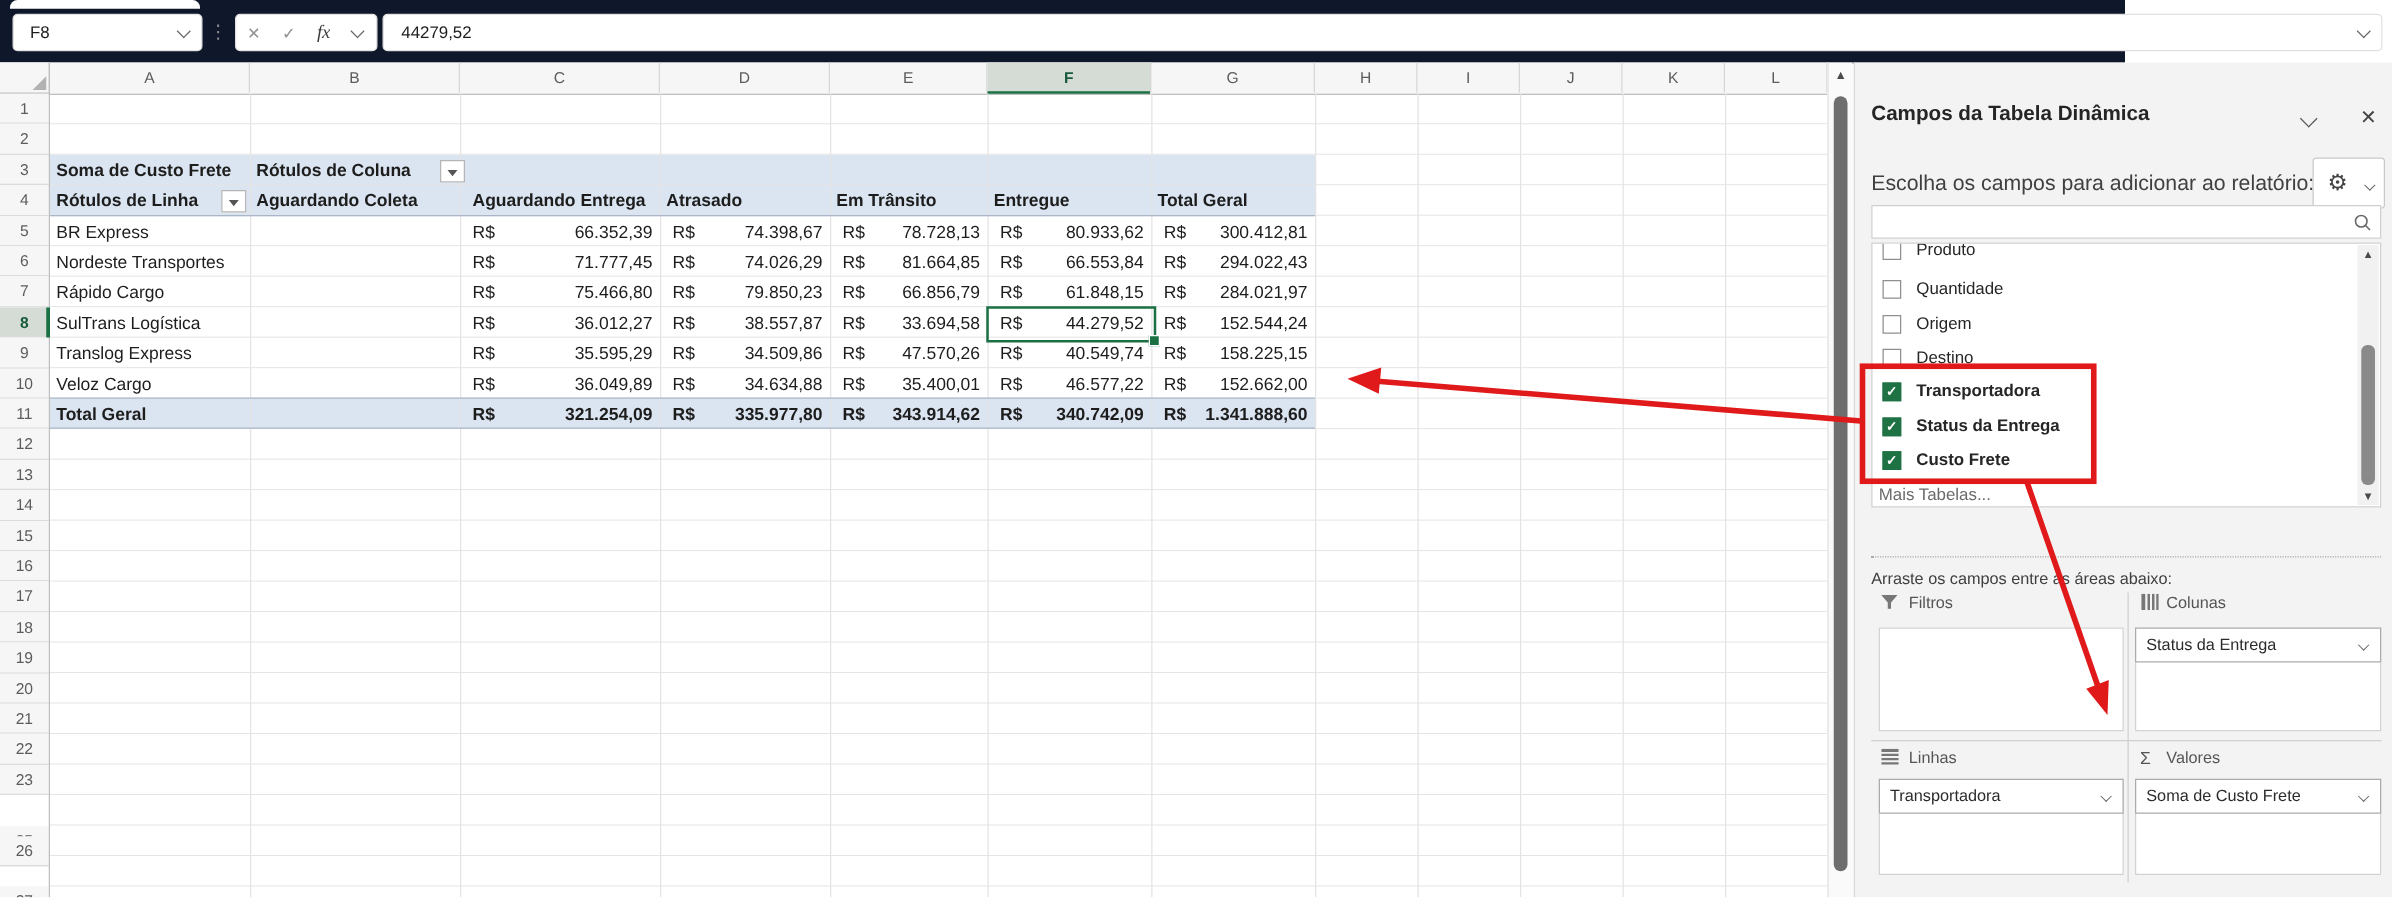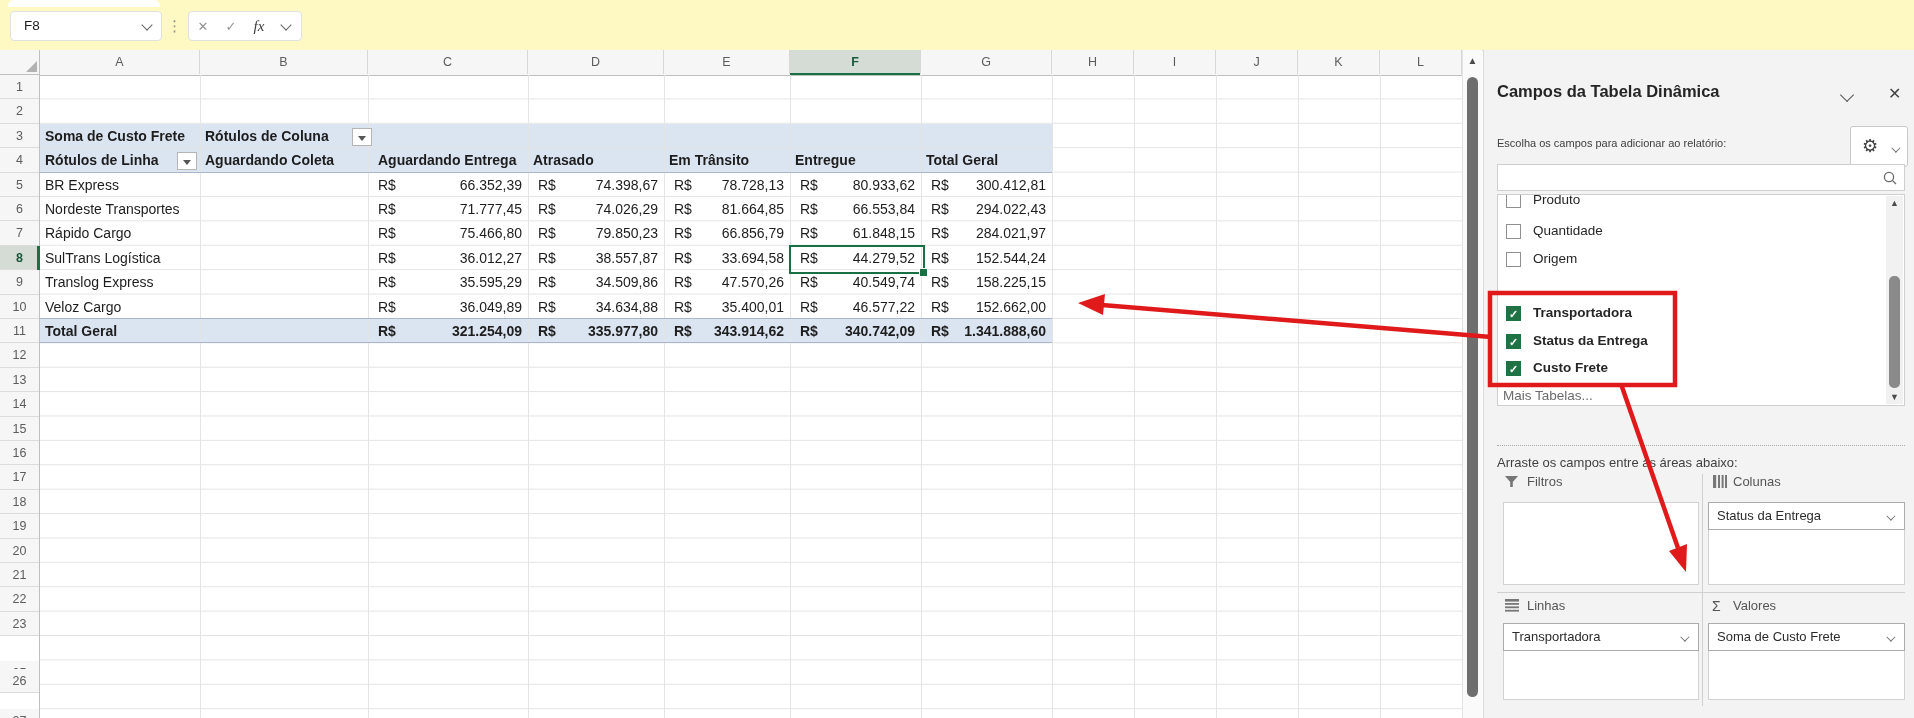--- a/index.html
+++ b/index.html
@@ -1,20 +1,20 @@
 <!DOCTYPE html>
 <html><head>
 <meta charset="utf-8">
 <style>
   html,body{margin:0;padding:0;background:#fff;}
   #app{position:relative;width:1914px;height:718px;overflow:hidden;
        font-family:"Liberation Sans",sans-serif;color:#1d1d1d;background:#fff;}
   .abs{position:absolute;}
   
-  .fbar{left:0;top:0;width:1914px;height:50px;background:#fef9c3;border-bottom:1px solid #d9d9d9;text-decoration:underline;}
+  .fbar{left:0;top:0;width:1700px;height:50px;background:#0f172a;border-bottom:1px solid #d9d9d9;text-decoration:underline;}
   .tabrem{left:8px;top:0;width:152px;height:7px;background:#fff;border-radius:6px 6px 0 0;}
   .namebox{left:10px;top:11px;width:150px;height:28px;background:#fff;border:1px solid #e0e0e0;
            border-radius:4px;font-size:13.5px;line-height:28px;}
   .namebox .txt{position:absolute;left:13px;}
   .chev{position:absolute;width:9px;height:9px;}
   .chev:after{content:"";position:absolute;left:1px;top:0;width:7px;height:7px;
       border-right:1.6px solid #666;border-bottom:1.6px solid #666;transform:rotate(45deg);}
   .kebab{left:167px;top:11px;height:30px;line-height:30px;color:#8c8c8c;font-size:15px;}
   .fxgroup{left:188px;top:11px;width:112px;height:28px;background:#fff;border:1px solid #e0e0e0;
            border-radius:4px;display:flex;align-items:center;justify-content:space-around;}
@@ -61,21 +61,21 @@
   .vscroll{left:1462px;top:50px;width:20px;height:668px;background:#fafafa;border-left:1px solid #e3e3e3;box-sizing:border-box;}
   .vscroll .up{position:absolute;top:5px;left:0;width:100%;text-align:center;font-size:10px;color:#4a4a4a;}
   .vscroll .thumb{position:absolute;left:4px;width:11px;top:27px;height:620px;background:#6e6e6e;border-radius:6px;}
   
   .panel{left:1483px;top:50px;width:431px;height:668px;background:#f3f3f3;border-left:1px solid #d9d9d9;box-sizing:border-box;}
   .ptitle{left:13px;top:32px;font-size:16.5px;font-weight:600;color:#252525;}
   .ptchev{left:358px;top:40px;width:12px;height:12px;}
   .ptchev:after{content:"";position:absolute;width:9px;height:9px;border-right:1.8px solid #555;
                 border-bottom:1.8px solid #555;transform:rotate(45deg);}
   .pclose{left:404px;top:34px;font-size:16px;color:#444;}
-  .psub{left:13px;top:87px;font-size:11px;color:#404040;}
+  .psub{left:13px;top:87px;font-size:17px;color:#404040;}
   .gearbtn{left:366px;top:76px;width:58px;height:41px;background:#fff;border:1px solid #c9c9c9;
            border-radius:3px;box-sizing:border-box;}
   .gearbtn .g{position:absolute;left:11px;top:8px;font-size:18px;color:#444;}
   .gearbtn .chev{right:7px;top:17px;transform:scale(.8);}
   .searchbox{left:13px;top:114px;width:408px;height:27px;background:#fff;border:1px solid #cfcfcf;box-sizing:border-box;}
   .searchbox input{position:absolute;left:8px;top:2px;width:360px;height:20px;border:none;outline:none;
                    font-family:"Liberation Sans",sans-serif;font-size:13px;color:#333;background:transparent;}
   .searchbox input::placeholder{color:#767676;}
   .mag{right:7px;top:6px;width:14px;height:14px;}
   .listbox{left:13px;top:144px;width:408px;height:212px;background:#fff;border:1px solid #cfcfcf;
@@ -117,20 +117,24 @@
       <span class="txt">F8</span>
       <span class="chev" style="right:10px;top:9px"></span>
     </div>
     <div class="abs kebab">⋮</div>
     <div class="abs fxgroup">
       <span class="fx-x">✕</span>
       <span class="fx-ck">✓</span>
       <span class="fx-fx">fx</span>
       <span class="chev" style="position:relative;width:11px;height:11px"></span>
     </div>
+    <div class="abs finput">
+      <span class="txt">44279,52</span>
+      <span class="chev" style="right:10px;top:9px"></span>
+    </div>
   </div>
 
   <div id="grid">
       <div class="abs hdrstrip"></div>
       <div class="abs band" style="left: 40px; top: 123.8px; width: 1012px; height: 48.8px;"></div>
       <div class="abs band" style="left: 40px; top: 319px; width: 1012px; height: 24.4px;"></div>
       <div class="abs rowlines"></div>
       <div class="abs vline" style="left: 200px;"></div>
       <div class="abs vline" style="left: 368px;"></div>
       <div class="abs vline" style="left: 528px;"></div>
@@ -389,20 +393,24 @@
           <div class="lbl">Quantidade</div>
         </div>
         <div class="fld" style="top: -7.75px;">
           <div class="cb"></div>
           <div class="lbl">Produto</div>
         </div>
         <div class="fld" style="top: 50.75px;">
           <div class="cb"></div>
           <div class="lbl">Origem</div>
         </div>
+        <div class="fld" style="top: 78.25px;">
+          <div class="cb"></div>
+          <div class="lbl">Destino</div>
+        </div>
         <div class="fld on" style="top: 104.75px;">
           <div class="cb on">✓</div>
           <div class="lbl">Transportadora</div>
         </div>
         <div class="fld on" style="top: 132.75px;">
           <div class="cb on">✓</div>
           <div class="lbl">Status da Entrega</div>
         </div>
         <div class="fld on" style="top: 160.25px;">
           <div class="cb on">✓</div>

